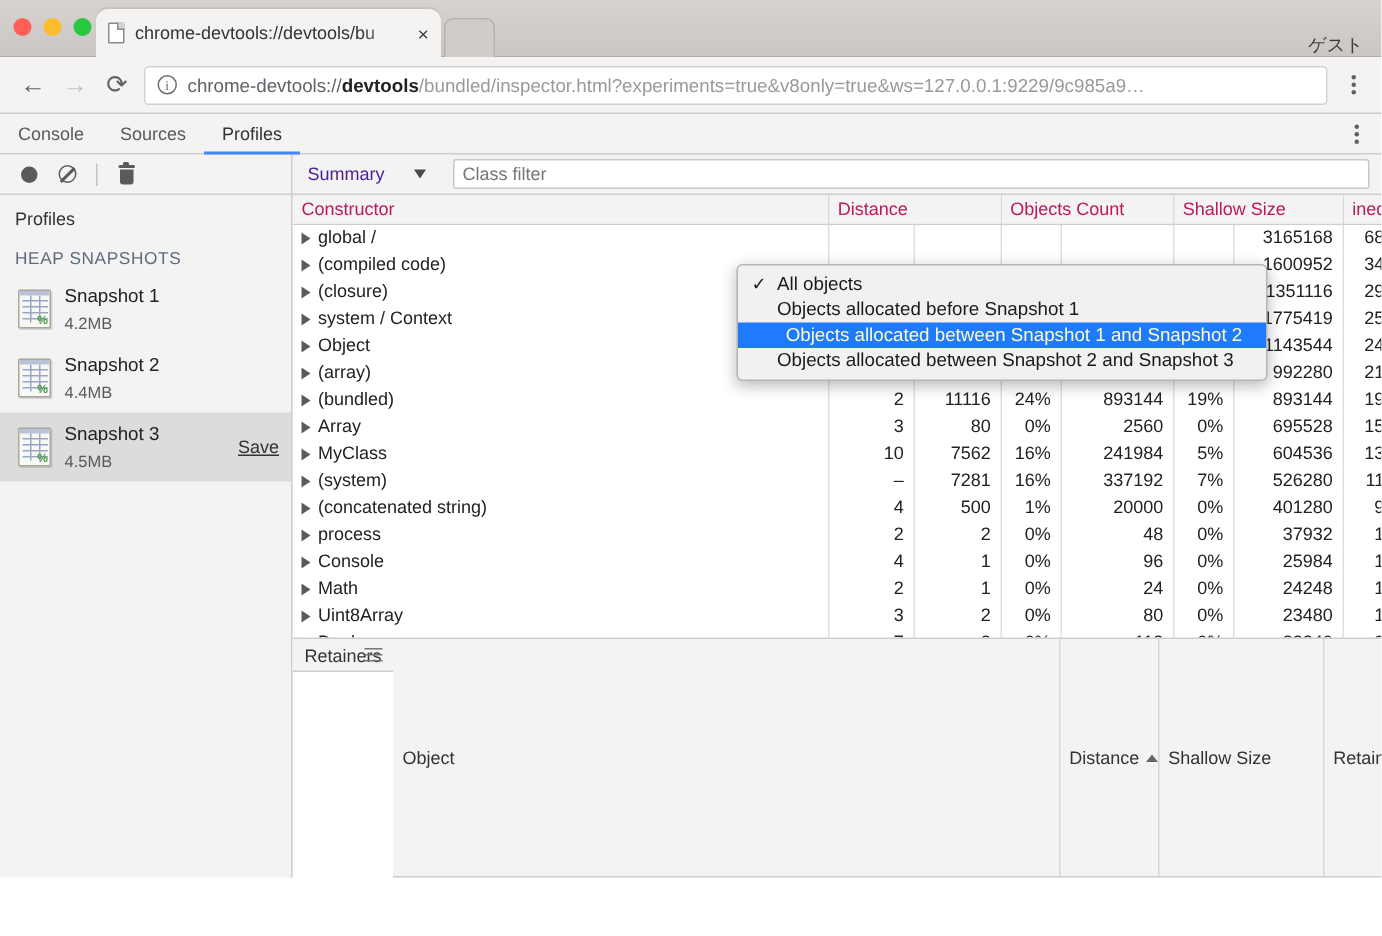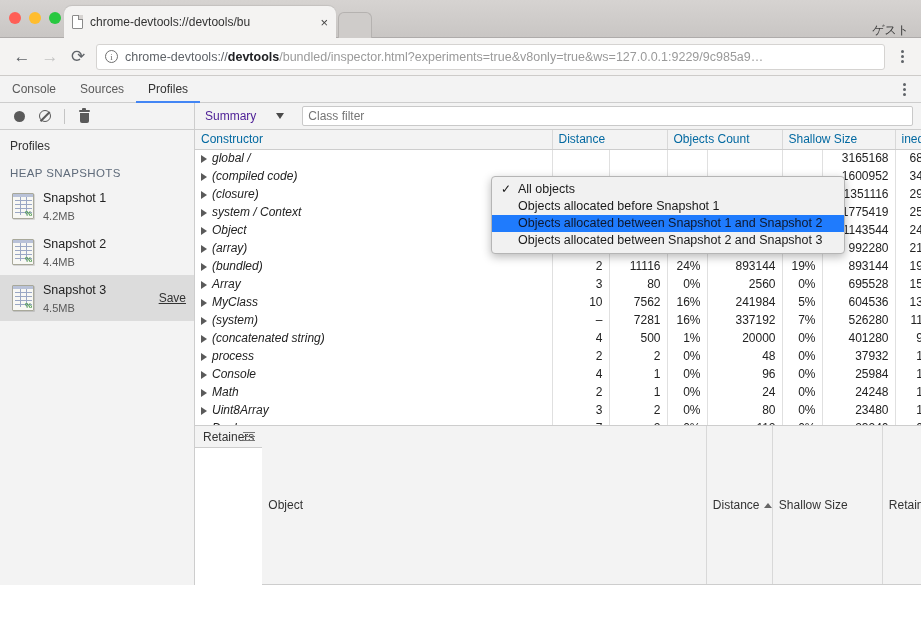--- a/index.html
+++ b/index.html
@@ -22,21 +22,21 @@
     position: absolute; left: 9px; top: 12px;
     display: flex; gap: 8px;
   }
   .tl { width: 12px; height: 12px; border-radius: 50%; }
   .tl.red { background: #ff5f57; }
   .tl.yellow { background: #ffbd2e; }
   .tl.green { background: #28c840; }
 
   .tab-strip { position: absolute; left: 64px; top: 6px; display: flex; align-items: flex-end; }
   .browser-tab {
-    width: 272px; height: 32px;
+    width: 230px; height: 32px;
     background: #f4f3f2;
     border-radius: 8px 8px 0 0;
     display: flex; align-items: center;
     padding: 0 8px;
     position: relative;
     box-shadow: 0 -1px 1px rgba(0,0,0,.08);
   }
   .tab-doc-icon {
     width: 11px; height: 14px;
     border: 1px solid #8a8a8a;
@@ -240,33 +240,33 @@
 
   
   .main { flex: 1; display: flex; flex-direction: column; min-width: 0; }
 
   .grid-wrap { height: 295px; display: flex; flex-direction: column; overflow: hidden; }
   table.dgrid { width: 100%; border-collapse: collapse; table-layout: fixed; }
   table.dgrid th {
     background: #f3f3f3;
     border-bottom: 1px solid #cdcdcd;
     border-right: 1px solid #d8d8d8;
-    font-size: 12px; font-weight: normal; color: #0369a1;
+    font-size: 12px; font-weight: normal; color: #be185d;
     text-align: left; padding: 2px 6px; height: 19px;
     position: relative; cursor: pointer; white-space: nowrap;
   }
   table.dgrid th.sorted { }
   table.dgrid td {
     font-size: 12px; color: #222;
     padding: 1px 6px; height: 18px;
     border-right: 1px solid #e0e0e0;
     white-space: nowrap; overflow: hidden;
   }
   table.dgrid tr { height: 18px; }
-  td.c-name { text-align: left; padding-left: 5px; font-style: italic; }
+  td.c-name { text-align: left; padding-left: 5px; }
   td.num { text-align: right; padding-right: 4px; }
   td.pct { text-align: right; color: #9a9a9a; padding-right: 6px; border-right: 1px solid #e0e0e0; }
   td.nb { border-right: none; }
   .disclosure {
     display: inline-block;
     width: 0; height: 0; margin-right: 5px;
     border-top: 4.5px solid transparent; border-bottom: 4.5px solid transparent;
     border-left: 6px solid #5a5a5a;
     vertical-align: middle;
     cursor: pointer;
@@ -314,21 +314,21 @@
     box-shadow: 0 3px 10px rgba(0,0,0,.28);
     padding: 4px 0;
     z-index: 50;
   }
   .popup-item {
     height: 17px; line-height: 17px;
     font-size: 12.5px; color: #1a1a1a;
     padding: 0 10px 0 26px;
     position: relative; white-space: nowrap; cursor: pointer;
   }
-  .popup-item.highlighted { background: #1f7bfd; color: #0f172a; }
+  .popup-item.highlighted { background: #1f7bfd; color: #fef9c3; text-align: center; }
   .popup-item .check {
     position: absolute; left: 9px; top: 0; font-size: 12px; line-height: 17px;
   }
 </style>
 </head>
 <body>
 
 <div class="browser-chrome">
   <div class="traffic-lights">
     <span class="tl red"></span>

